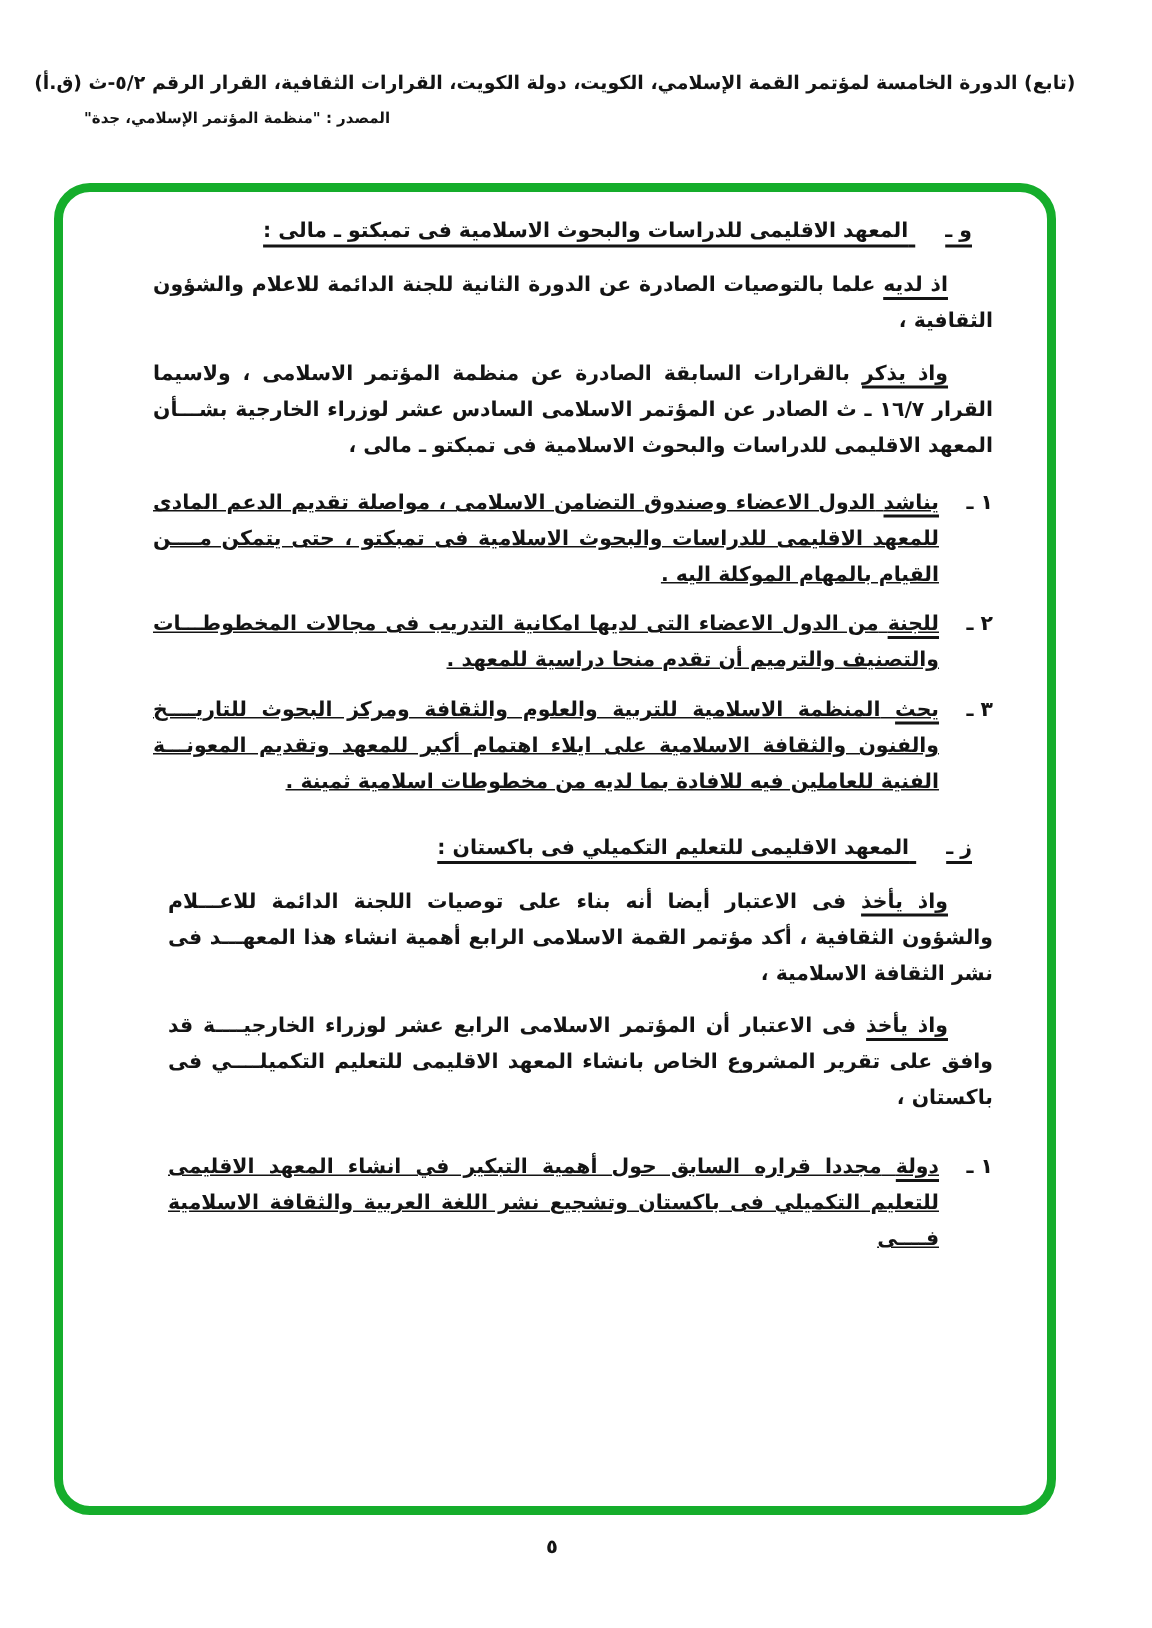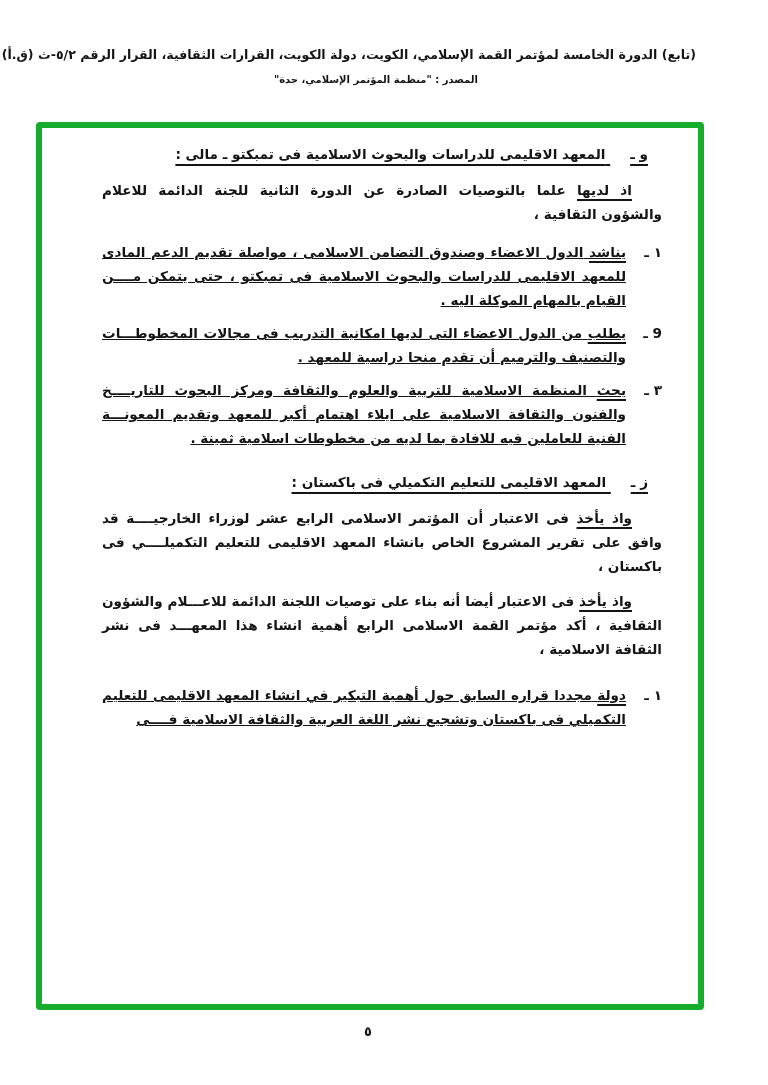--- a/index.html
+++ b/index.html
@@ -1,43 +1,43 @@
 <!DOCTYPE html>
 <html lang="ar"><head>
 <meta charset="utf-8">
 <style>
   html,body{margin:0;padding:0;}
   body{
     width:768px;height:1085px;background:#ffffff;position:relative;
     font-family:"DejaVu Sans",sans-serif;color:#141414;overflow:hidden;
   }
   .doc-header{
-    position:absolute;top:46px;left:56px;right:72px;
-    direction:rtl;text-align:center;
+    position:absolute;top:46px;left:56px;right:51px;
+    direction:rtl;text-align:left;
   }
   .doc-title{
     font-size:12.6px;font-weight:bold;letter-spacing:0;line-height:1.5;
     white-space:nowrap;
   }
   .doc-source{
     font-size:10px;font-weight:bold;margin-top:9px;
   }
   .frame{
     position:absolute;left:36px;top:122px;width:668px;height:888px;
-    box-sizing:border-box;border:6px solid #15ad2b;border-radius:4px;
+    box-sizing:border-box;border:6px solid #15ad2b;border-radius:24px;
     background:#ffffff;
   }
   .frame-content{
     direction:rtl;
     padding:14px 36px 0 60px;
     font-size:13.6px;font-weight:bold;line-height:24px;
     text-align:justify;
   }
   .section{margin:0;}
-  .section + .section{margin-top:20px;}
+  .section + .section{margin-top:20px;margin-left:10px;}
   .sec-heading{
     margin:0 14px 12px 0;
     text-decoration:underline;
     text-underline-offset:5px;
     text-decoration-thickness:1.5px;
   }
   .sec-letter{margin-left:20px;}
   .para{margin:0 0 11px 0;text-indent:30px;}
   .lead{
     text-decoration:underline;
@@ -65,53 +65,57 @@
 <div class="frame">
   <div class="frame-content">
 
     <section class="section">
       <div class="sec-heading">
         <span class="sec-letter">و ـ</span>
         <span>المعهد الاقليمى للدراسات والبحوث الاسلامية فى تمبكتو ـ مالى :</span>
       </div>
 
       <p class="para">
-        <span class="lead">اذ لديها</span>
+        <span class="lead">اذ لديه</span>
         <span>علما بالتوصيات الصادرة عن الدورة الثانية للجنة الدائمة للاعلام والشؤون الثقافية ،</span>
+      </p>
+      <p class="para">
+        <span class="lead">واذ يذكر</span>
+        <span>بالقرارات السابقة الصادرة عن منظمة المؤتمر الاسلامى ، ولاسيما القرار ١٦/٧ ـ ث الصادر عن المؤتمر الاسلامى السادس عشر لوزراء الخارجية بشـــأن المعهد الاقليمى للدراسات والبحوث الاسلامية فى تمبكتو ـ مالى ،</span>
       </p>
 
       <div class="items">
         <div class="item">
           <span class="item-num">١ ـ</span>
           <span class="item-body"><span class="lead">يناشد</span> <span>الدول الاعضاء وصندوق التضامن الاسلامى ، مواصلة تقديم الدعم المادى للمعهد الاقليمى للدراسات والبحوث الاسلامية فى تمبكتو ، حتى يتمكن مــــن القيام بالمهام الموكلة اليه .</span></span>
         </div>
         <div class="item">
-          <span class="item-num">9 ـ</span>
-          <span class="item-body"><span class="lead">يطلب</span> <span>من الدول الاعضاء التى لديها امكانية التدريب فى مجالات المخطوطـــات والتصنيف والترميم أن تقدم منحا دراسية للمعهد .</span></span>
+          <span class="item-num">٢ ـ</span>
+          <span class="item-body"><span class="lead">للجنة</span> <span>من الدول الاعضاء التى لديها امكانية التدريب فى مجالات المخطوطـــات والتصنيف والترميم أن تقدم منحا دراسية للمعهد .</span></span>
         </div>
         <div class="item">
           <span class="item-num">٣ ـ</span>
           <span class="item-body"><span class="lead">يحث</span> <span>المنظمة الاسلامية للتربية والعلوم والثقافة ومركز البحوث للتاريــــخ والفنون والثقافة الاسلامية على ايلاء اهتمام أكبر للمعهد وتقديم المعونـــة الفنية للعاملين فيه للافادة بما لديه من مخطوطات اسلامية ثمينة .</span></span>
         </div>
       </div>
     </section>
 
     <section class="section">
       <div class="sec-heading">
         <span class="sec-letter">ز ـ</span>
         <span>المعهد الاقليمى للتعليم التكميلي فى باكستان :</span>
       </div>
 
       <p class="para">
         <span class="lead">واذ يأخذ</span>
-        <span>فى الاعتبار أن المؤتمر الاسلامى الرابع عشر لوزراء الخارجيــــة قد وافق على تقرير المشروع الخاص بانشاء المعهد الاقليمى للتعليم التكميلــــي فى باكستان ،</span>
+        <span>فى الاعتبار أيضا أنه بناء على توصيات اللجنة الدائمة للاعـــلام والشؤون الثقافية ، أكد مؤتمر القمة الاسلامى الرابع أهمية انشاء هذا المعهـــد فى نشر الثقافة الاسلامية ،</span>
       </p>
       <p class="para">
         <span class="lead">واذ يأخذ</span>
-        <span>فى الاعتبار أيضا أنه بناء على توصيات اللجنة الدائمة للاعـــلام والشؤون الثقافية ، أكد مؤتمر القمة الاسلامى الرابع أهمية انشاء هذا المعهـــد فى نشر الثقافة الاسلامية ،</span>
+        <span>فى الاعتبار أن المؤتمر الاسلامى الرابع عشر لوزراء الخارجيــــة قد وافق على تقرير المشروع الخاص بانشاء المعهد الاقليمى للتعليم التكميلــــي فى باكستان ،</span>
       </p>
 
       <div class="items items-solo">
         <div class="item">
           <span class="item-num">١ ـ</span>
           <span class="item-body"><span class="lead">دولة</span> <span>مجددا قراره السابق حول أهمية التبكير في انشاء المعهد الاقليمى للتعليم التكميلي فى باكستان وتشجيع نشر اللغة العربية والثقافة الاسلامية فــــى</span></span>
         </div>
       </div>
     </section>
 

